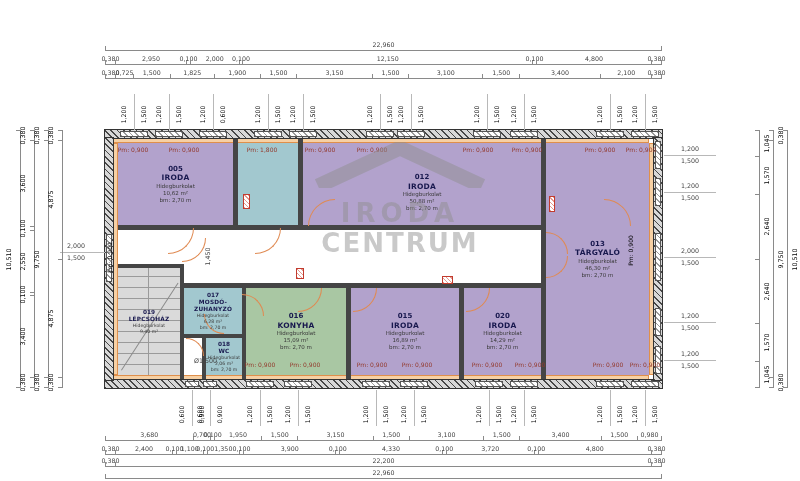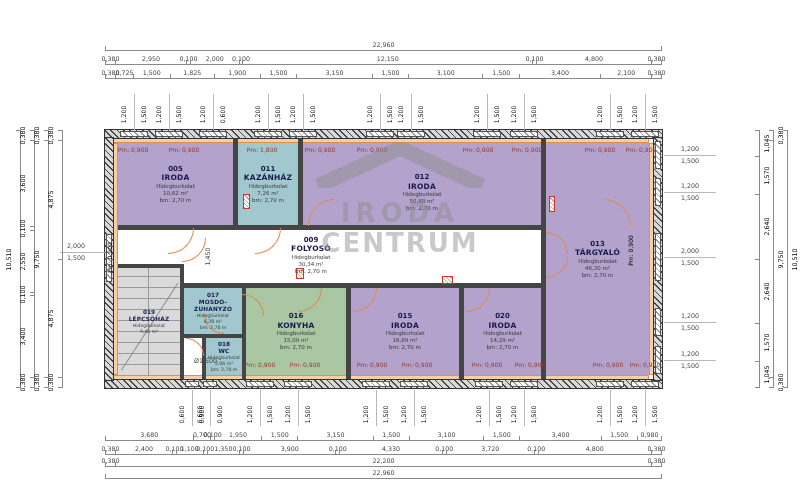--- a/index.html
+++ b/index.html
@@ -95,40 +95,26 @@
     <div class="iwall" style="left: 459px; top: 288px; width: 5px; height: 92px;"></div>
     <div class="room purple" style="left: 118px; top: 143px; width: 115px; height: 82px;"></div>
     <div class="rlabel" style="left: 118px; top: 143px; width: 115px; height: 82px;">
       <div class="rl-id">005</div>
       <div class="rl-name">IRODA</div>
       <div class="rl-fin">Hidegburkolat</div>
       <div class="rl-sub">10,62 m²</div>
       <div class="rl-sub">bm: 2,70 m</div>
     </div>
     <div class="room teal" style="left: 238px; top: 143px; width: 60px; height: 82px;"></div>
-    <div class="rlabel" style="left: 238px; top: 143px; width: 60px; height: 82px;">
-      <div class="rl-id">011</div>
-      <div class="rl-name">KAZÁNHÁZ</div>
-      <div class="rl-fin">Hidegburkolat</div>
-      <div class="rl-sub">7,26 m²</div>
-      <div class="rl-sub">bm: 2,70 m</div>
-    </div>
     <div class="room purple" style="left: 303px; top: 143px; width: 238px; height: 82px;"></div>
     <div class="rlabel" style="left: 303px; top: 143px; width: 238px; height: 99px;">
       <div class="rl-id">012</div>
       <div class="rl-name">IRODA</div>
       <div class="rl-fin">Hidegburkolat</div>
       <div class="rl-sub">50,88 m²</div>
-      <div class="rl-sub">bm: 2,70 m</div>
-    </div>
-    <div class="rlabel" style="left: 252px; top: 230px; width: 118px; height: 50px;">
-      <div class="rl-id">009</div>
-      <div class="rl-name">FOLYOSÓ</div>
-      <div class="rl-fin">Hidegburkolat</div>
-      <div class="rl-sub">30,34 m²</div>
       <div class="rl-sub">bm: 2,70 m</div>
     </div>
     <div class="room purple" style="left: 546px; top: 143px; width: 103px; height: 232px;"></div>
     <div class="rlabel" style="left: 546px; top: 143px; width: 103px; height: 232px;">
       <div class="rl-id">013</div>
       <div class="rl-name">TÁRGYALÓ</div>
       <div class="rl-fin">Hidegburkolat</div>
       <div class="rl-sub">46,30 m²</div>
       <div class="rl-sub">bm: 2,70 m</div>
     </div>

